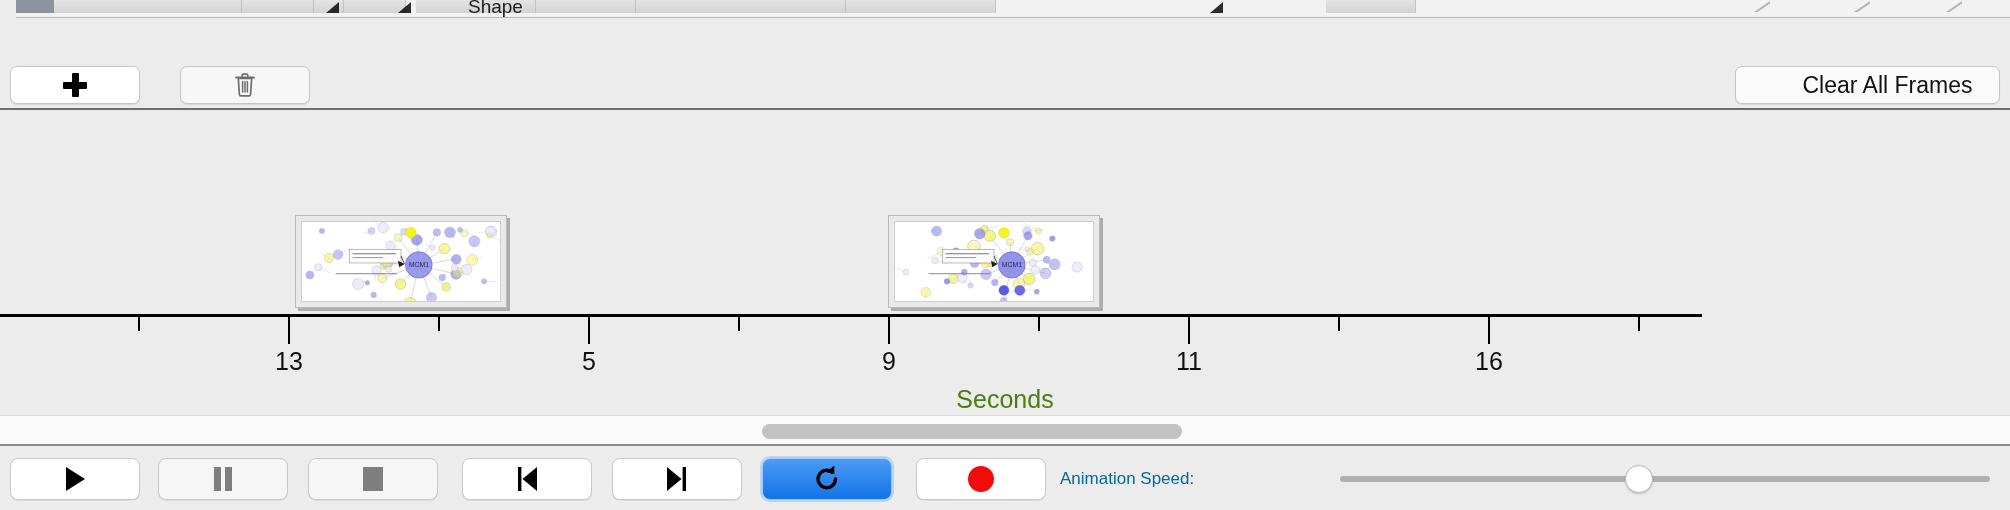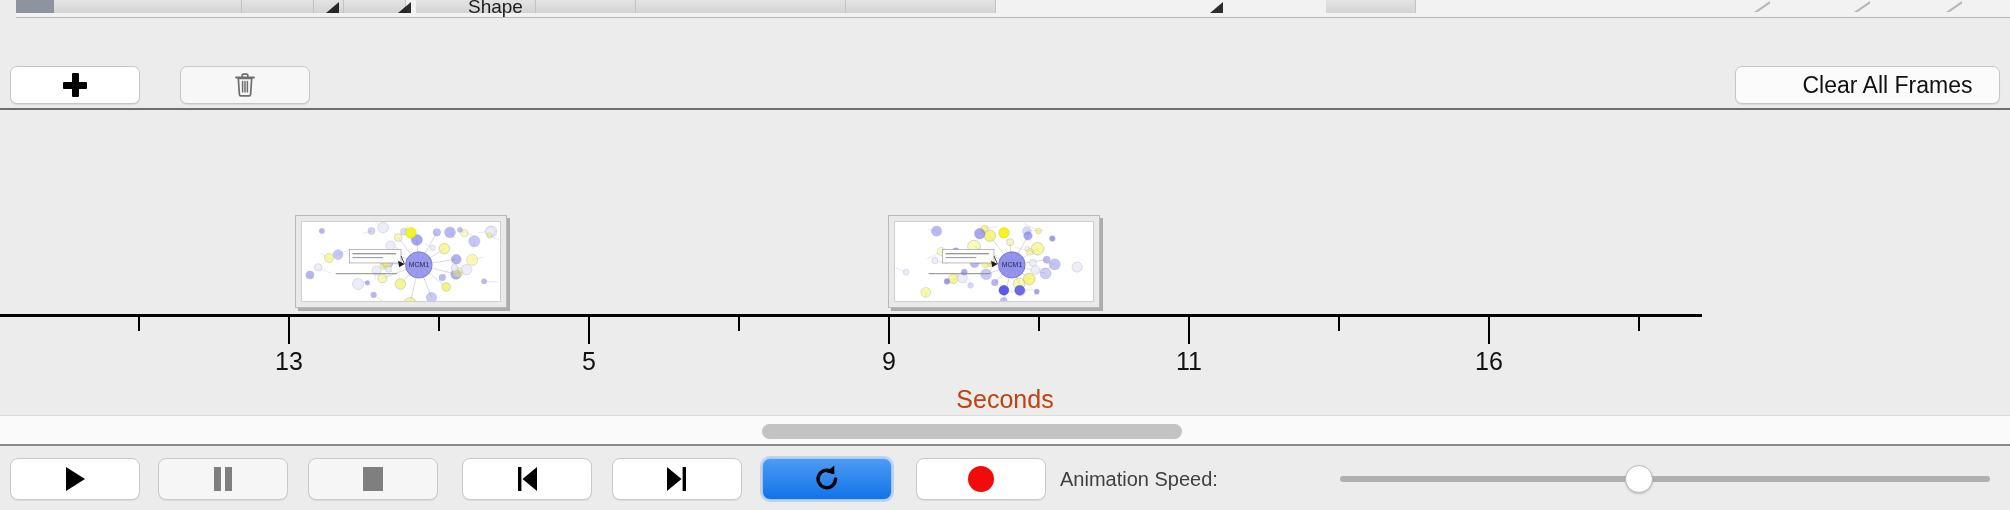--- a/index.html
+++ b/index.html
@@ -188,21 +188,21 @@
     transform: translateX(-50%);
     white-space: nowrap;
     font-family: "Liberation Sans", sans-serif;
   }
   .axis-title {
     position: absolute;
     top: 275px;
     left: 0; width: 2010px;
     text-align: center;
     font-size: 25px;
-    color: #c2410c;
+    color: #4d7c0f;
     font-family: "Liberation Sans", sans-serif;
   }
 
   
   .hscroll {
     position: absolute;
     left: 0; top: 415px;
     width: 2010px; height: 31px;
     background: #fafafa;
     border-top: 1px solid #dcdcdc;
@@ -240,22 +240,22 @@
     border: 1px solid #9dc7f7;
     box-shadow: 0 0 0 2px rgba(130,180,240,.45);
   }
 
   .record-dot { width: 26px; height: 26px; border-radius: 50%; background: #f20b0b; }
 
   .speed-label {
     position: absolute;
     top: 50%;
     transform: translateY(-50%);
-    font-size: 20px;
-    color: #404040;
+    font-size: 17px;
+    color: #0369a1;
     white-space: nowrap;
     font-family: "Liberation Sans", sans-serif;
   }
   .speed-slider {
     position: absolute;
     top: 50%;
     transform: translateY(-50%);
     height: 28px;
   }
   .speed-slider .track {

